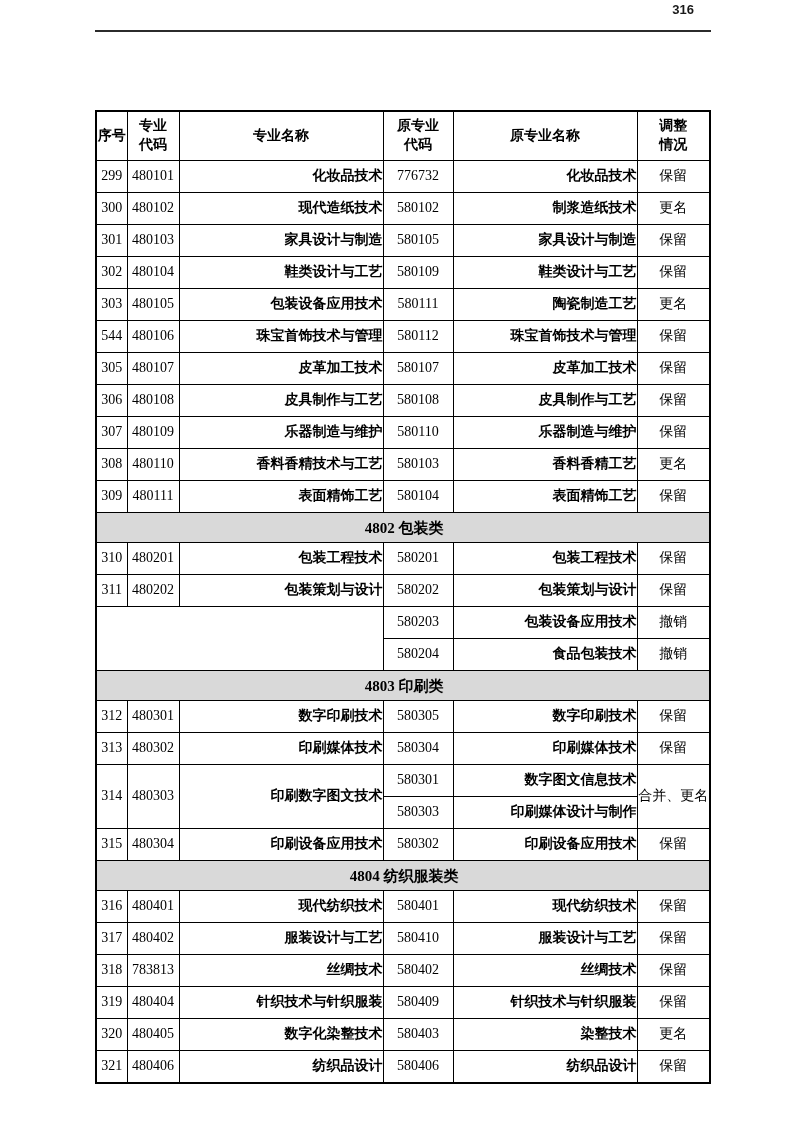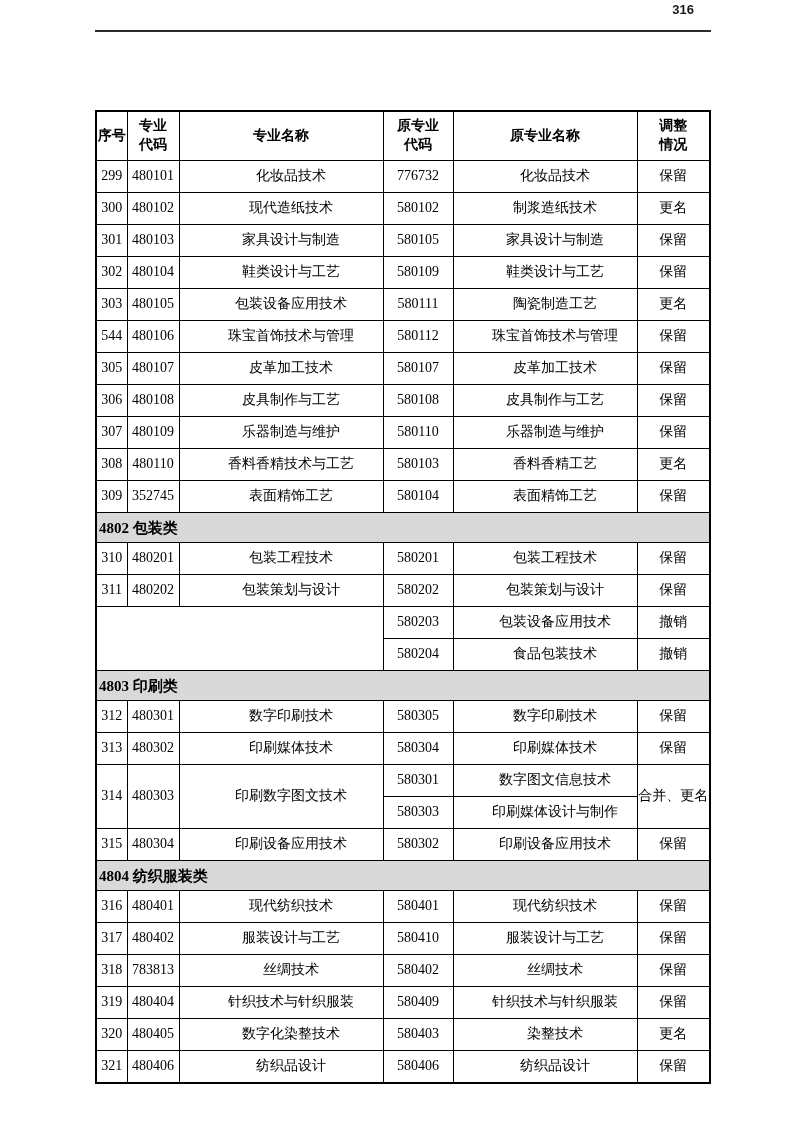--- a/index.html
+++ b/index.html
@@ -29,24 +29,24 @@
     padding:0;
     overflow:hidden;
   }
   table.majors th{
     font-weight:bold;
     white-space:pre-line;
     height:48px;
     line-height:1.35;
   }
   table.majors td{height:31px;line-height:1.2;}
-  table.majors td.name{text-align:center;padding-left:20px;}
+  table.majors td.name{text-align:right;padding-left:20px;font-weight:bold;}
   table.majors td.section{
     background:#d9d9d9;
-    text-align:left;
+    text-align:center;
     font-weight:bold;
     font-size:15px;
     height:29px;
     padding-left:2px;
   }
 </style>
 </head>
 <body>
 
 <div class="page-number">316</div>
@@ -150,21 +150,21 @@
       <tr>
         <td>308</td>
         <td>480110</td>
         <td class="name">香料香精技术与工艺</td>
         <td>580103</td>
         <td class="name">香料香精工艺</td>
         <td>更名</td>
       </tr>
       <tr>
         <td>309</td>
-        <td>352745</td>
+        <td>480111</td>
         <td class="name">表面精饰工艺</td>
         <td>580104</td>
         <td class="name">表面精饰工艺</td>
         <td>保留</td>
       </tr>
       <tr>
         <td colspan="6" class="section">4802 包装类</td>
       </tr>
       <tr>
         <td>310</td>

